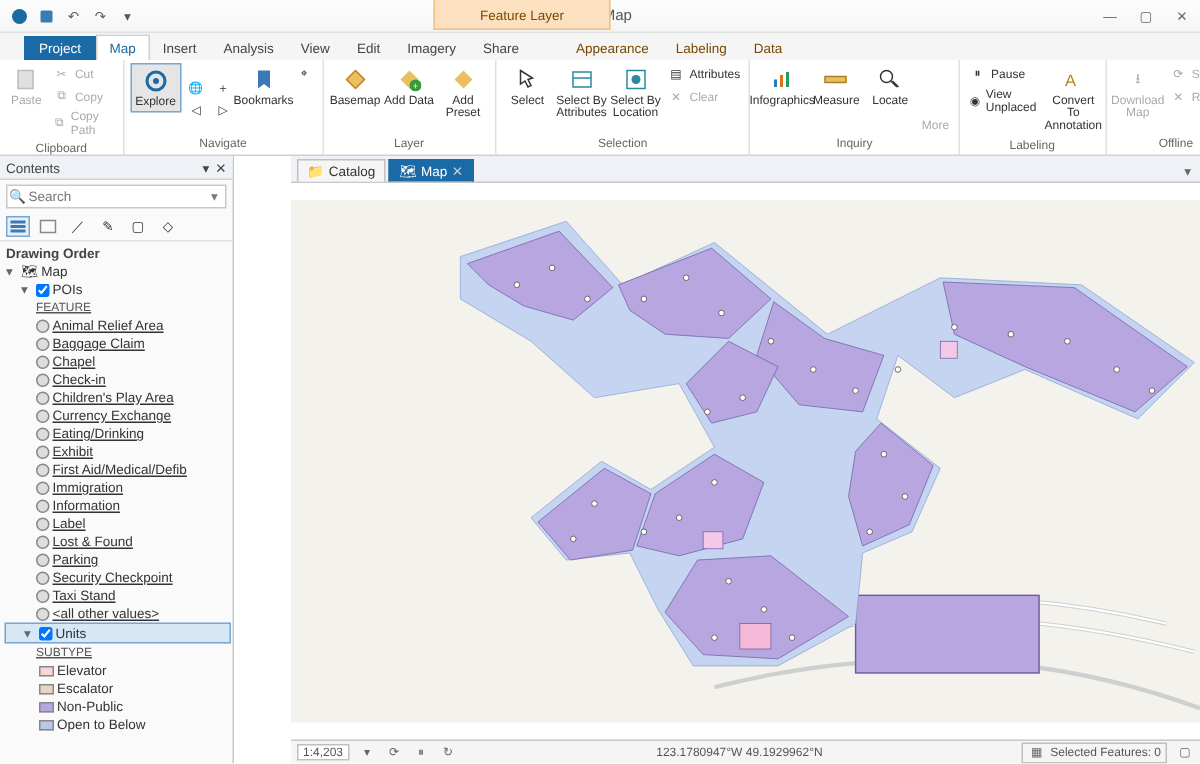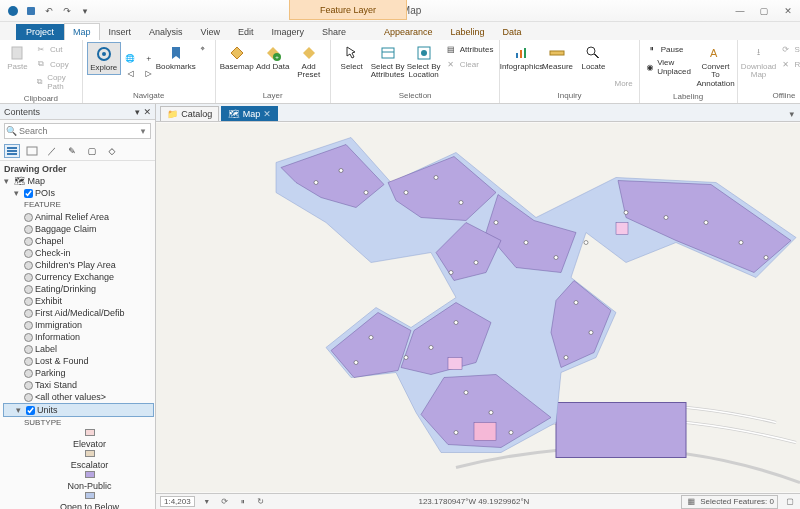--- a/index.html
+++ b/index.html
@@ -32,42 +32,42 @@
   .rbtn-big .ic { width:18px; height:18px; display:flex; align-items:center; justify-content:center; }
   .rbtn-big .lbl { font-size:8px; text-align:center; line-height:1.05; color:#333; }
   .rbtn-big.hl { background:#e5e5e5; border:1px solid #7aa7d0; }
   .rstack { display:flex; flex-direction:column; gap:1px; }
   .rbtn-sm { display:flex; align-items:center; gap:3px; font-size:8px; color:#333; padding:1px 2px; }
   .rbtn-sm .ic { width:12px; height:12px; display:flex; align-items:center; justify-content:center; }
   .dim { color:#aaa; }
   .dim .lbl,.dim .ic { color:#aaa; }
 
   
-  .main { display:flex; height:calc(509px - 22px - 18px - 64px); }
+  .main { display:flex; height:calc(509px - 22px - 18px - 64px);gap:38px; }
 
   
   .contents { width:156px; border-right:1px solid #c8c8c8; display:flex; flex-direction:column; background:#fafafa; }
   .pane-hd { height:16px; background:#eef2f6; border-bottom:1px solid #d0d0d0; display:flex; align-items:center; padding:0 4px; font-size:9px; color:#444; }
   .pane-hd .sp { flex:1; }
   .search { display:flex; align-items:center; border:1px solid #c8c8c8; margin:3px 4px; height:16px; background:#fff; }
   .search .ic { width:14px; text-align:center; color:#777; }
   .search input { flex:1; border:none; outline:none; font-size:9px; padding:0; background:transparent; }
   .toc-tools { display:flex; gap:4px; padding:2px 4px; border-bottom:1px solid #e0e0e0; }
   .toc-tools span { width:16px; height:14px; display:flex; align-items:center; justify-content:center; border:1px solid transparent; }
   .toc-tools span.active { border-color:#7aa7d0; background:#e6f0f9; }
   .tree { flex:1; overflow:auto; font-size:9px; padding:2px 0 2px 2px; }
   .tree .hdr { font-weight:bold; color:#444; padding:1px 2px; }
   .tree .row { display:flex; align-items:center; gap:2px; padding:0 2px; line-height:12px; white-space:nowrap; }
   .tree .row .tw { width:8px; color:#666; }
   .tree .row input[type=checkbox] { width:9px; height:9px; margin:0; }
   .tree .sym { width:9px; height:9px; border-radius:50%; border:1px solid #888; background:#ddd; flex:0 0 auto; }
   .tree .sq { width:10px; height:7px; border:1px solid #888; flex:0 0 auto; }
   .tree .ind1 { padding-left:12px; }
-  .tree .ind2 { padding-left:22px; }
-  .tree .ind3 { padding-left:24px;flex-direction:column; }
+  .tree .ind2 { padding-left:22px;text-decoration:underline; }
+  .tree .ind3 { padding-left:24px; }
   .tree .sel { background:#d6e7f5; border:1px solid #7aa7d0; margin:0 1px; }
   .tree .grp { color:#555; font-size:8px; }
 
   
   .maparea { flex:1; display:flex; flex-direction:column; }
   .maptabs { height:18px; background:#eef2f6; display:flex; align-items:flex-end; padding-left:4px; border-bottom:1px solid #c8c8c8; }
   .maptabs .mtab { display:flex; align-items:center; gap:3px; padding:2px 6px; font-size:9px; border:1px solid #c0c0c0; border-bottom:none; background:#f5f5f5; margin-right:2px; }
   .maptabs .mtab.active { background:#1a6aa5; color:#fff; border-color:#1a6aa5; }
   .maptabs .mtab .cls { color:inherit; opacity:.7; }
   .maptabs .sp { flex:1; }
@@ -453,20 +453,24 @@
             <span class="sym"></span>
             <span>Label</span>
           </div>
           <div class="row ind2">
             <span class="sym"></span>
             <span>Lost &amp; Found</span>
           </div>
           <div class="row ind2">
             <span class="sym"></span>
             <span>Parking</span>
+          </div>
+          <div class="row ind2">
+            <span class="sym"></span>
+            <span>Security Checkpoint</span>
           </div>
           <div class="row ind2">
             <span class="sym"></span>
             <span>Taxi Stand</span>
           </div>
         </div>
       <div class="row ind2">
           <span class="sym"></span>
           <span>&lt;all other values&gt;</span>
         </div>

